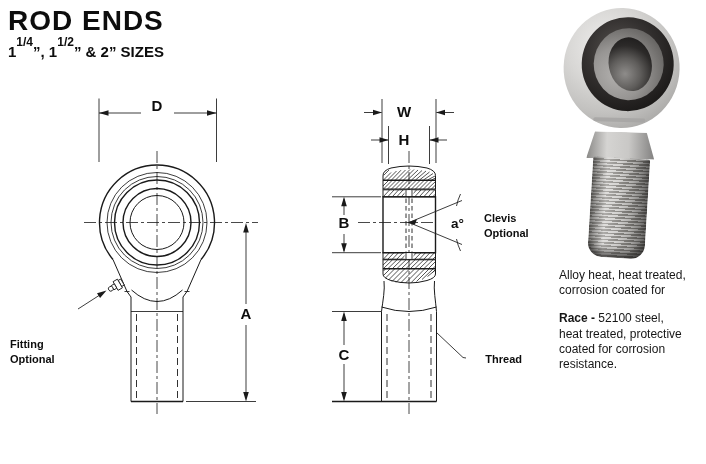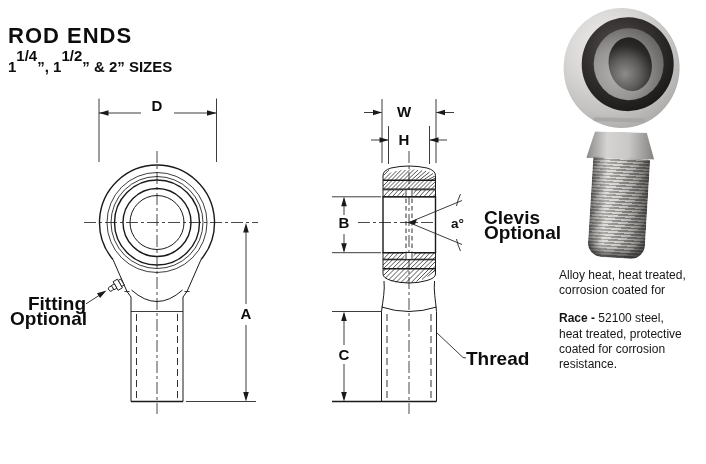--- a/index.html
+++ b/index.html
@@ -3,45 +3,45 @@
 <meta charset="utf-8">
 <style>
   * { margin:0; padding:0; box-sizing:border-box; }
   html,body { background:#e8e8e8; }
   .page {
     position:relative; width:706px; height:464px; background:#ffffff;
     font-family:"Liberation Sans", sans-serif; color:#111; overflow:hidden;
   }
   
   .hdr { position:absolute; left:8px; top:5px; }
-  .hdr h1 { font-size:22px; font-weight:bold; letter-spacing:1px; color:#0d0d0d;margin-top:18px; }
+  .hdr h1 { font-size:28px; font-weight:bold; letter-spacing:1px; color:#0d0d0d; }
   .subtitle { margin-top:3px; font-size:15px; font-weight:bold; color:#0d0d0d; }
-  .subtitle sup { font-size:15px; font-weight:bold; position:relative; top:-5px; }
+  .subtitle sup { font-size:12px; font-weight:bold; position:relative; top:-5px; }
   
   svg.draw { position:absolute; left:0; top:85px; }
   .s1  { stroke:#1a1a1a; stroke-width:1; fill:none; }
   .s08 { stroke:#1a1a1a; stroke-width:.85; fill:none; }
   .s12 { stroke:#1a1a1a; stroke-width:1.4; fill:none; }
   .cl  { stroke:#1a1a1a; stroke-width:.8; fill:none; stroke-dasharray:12 3 3 3; }
   .dsh { stroke:#1a1a1a; stroke-width:.9; fill:none; stroke-dasharray:7 4; }
   .bor { stroke:#1a1a1a; stroke-width:.9; fill:none; stroke-dasharray:4.5 3; }
   .hat { stroke:#1a1a1a; stroke-width:.75; fill:none; }
   .arr { fill:#1a1a1a; stroke:none; }
   .wht { fill:#ffffff; stroke:none; }
   .fit { stroke:#1a1a1a; stroke-width:.85; fill:#ffffff; }
   
   .dim {
     position:absolute; text-align:center; font-weight:bold; font-size:15px;
     color:#0d0d0d; line-height:16px; background:#fff;
   }
   .note {
-    position:absolute; font-weight:bold; font-size:19px; color:#0d0d0d;
+    position:absolute; font-weight:bold; font-size:11px; color:#0d0d0d;
     line-height:14.5px; background:#fff;
   }
-  .center { text-align:right; }
+  .center { text-align:left;margin-top:40px; }
   
   .photo { position:absolute; left:540px; top:0; width:166px; height:265px; overflow:hidden; }
   .rod { position:absolute; inset:0; transform:rotate(1.5deg); transform-origin:50% 20%; }
   .ph-head { position:absolute; left:24px; top:8px; width:116px; height:120px; border-radius:50%;
     background:radial-gradient(circle at 36% 32%, #efeeed 0%, #d8d7d5 35%, #c3c2c0 60%, #a5a4a2 85%, #8d8c8a 100%); }
   .ph-ring { position:absolute; left:42px; top:17px; width:92px; height:94px; border-radius:50%;
     background:radial-gradient(circle at 40% 36%, #575350 0%, #343130 40%, #1d1b1a 75%, #262423 100%); }
   .ph-ball { position:absolute; left:54px; top:28px; width:70px; height:72px; border-radius:50%;
     background:radial-gradient(circle at 34% 64%, #b3b1af 0%, #979593 40%, #6e6c6a 72%, #4a4846 100%); }
   .ph-hole { position:absolute; left:69px; top:37px; width:43px; height:54px; border-radius:50%;

